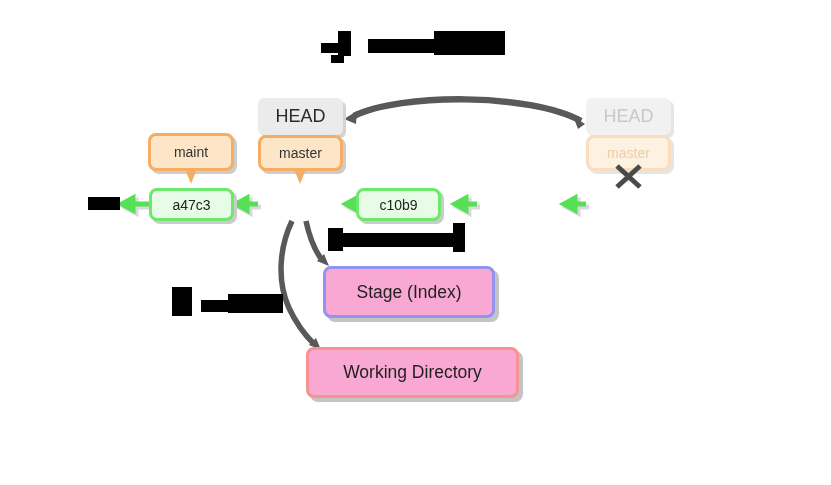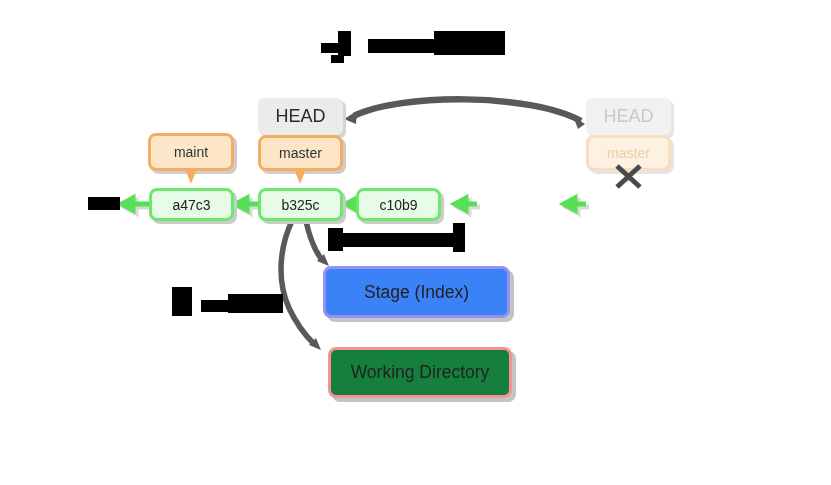--- a/index.html
+++ b/index.html
@@ -34,26 +34,26 @@
   }
   .faded-head{background:#f1f1f1;color:#c8c8c8;box-shadow:3px 3px 0 #e5e5e5;}
   .faded-branch{background:#fdf1e2;border-color:#f9ddbf;color:#eacfa9;box-shadow:3px 3px 0 #e5e5e5;}
   
   .area-box{
     position:absolute;box-sizing:border-box;border-radius:8px;
     display:flex;align-items:center;justify-content:center;
     font-size:17.5px;color:#222;z-index:3;
   }
   #stage-box{
-    left:323px;top:266px;width:187px;height:52px;
-    background:#3b82f6;border:3px solid #9193ee;box-shadow:4px 4px 0 #c4c4c4;
+    left:323px;top:266px;width:172px;height:52px;
+    background:#f9a8d4;border:3px solid #9193ee;box-shadow:4px 4px 0 #c4c4c4;
   }
   #working-box{
-    left:328px;top:347px;width:184px;height:51px;
-    background:#15803d;border:3px solid #f79292;box-shadow:4px 4px 0 #c4c4c4;
+    left:306px;top:347px;width:213px;height:51px;
+    background:#f9a8d4;border:3px solid #f79292;box-shadow:4px 4px 0 #c4c4c4;
   }
   
   .redact{position:absolute;background:#000;z-index:5;}
 </style>
 </head>
 <body>
 
 <div id="stage">
 
   <svg id="connector-layer" class="layer" width="831" height="485" viewBox="0 0 831 485">
@@ -98,23 +98,20 @@
     </g>
     <g fill="#595959">
       <polygon points="329,266 317,261 324,254"></polygon>
       <polygon points="321,350 309,345 316,338"></polygon>
     </g>
   </svg>
 
   <div class="commit" style="left:149px">
     <span>a47c3</span>
   </div>
-  <div class="commit" style="left:258px">
-    <span>b325c</span>
-  </div>
   <div class="commit" style="left:356px">
     <span>c10b9</span>
   </div>
 
   <div class="branch-label" style="left:148px;top:133px;width:86px;height:38px">
     <span>maint</span>
   </div>
   <div class="head-label" style="left:258px;top:98px;width:85px;height:37px">
     <span>HEAD</span>
   </div>

